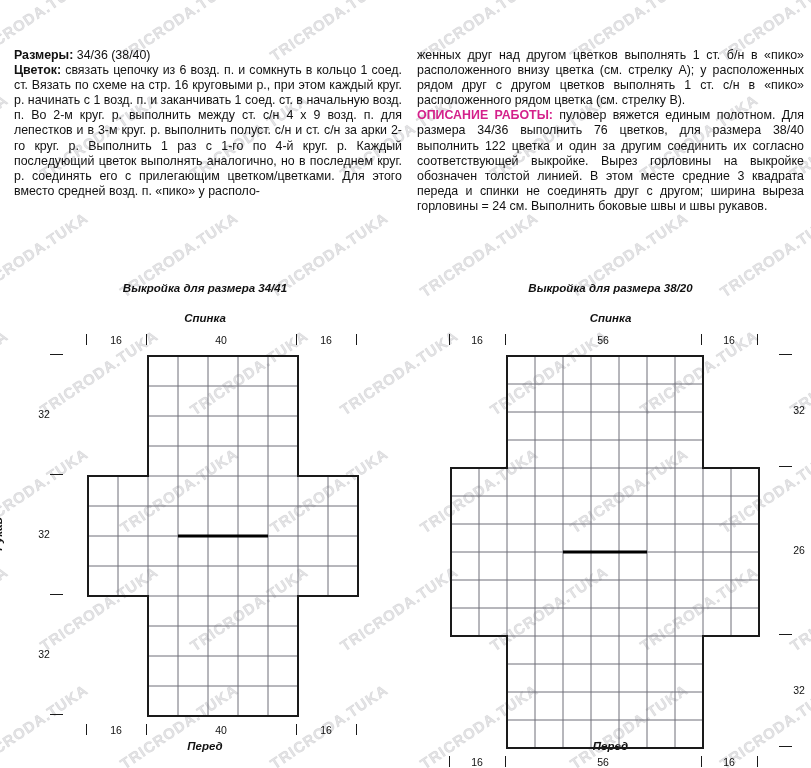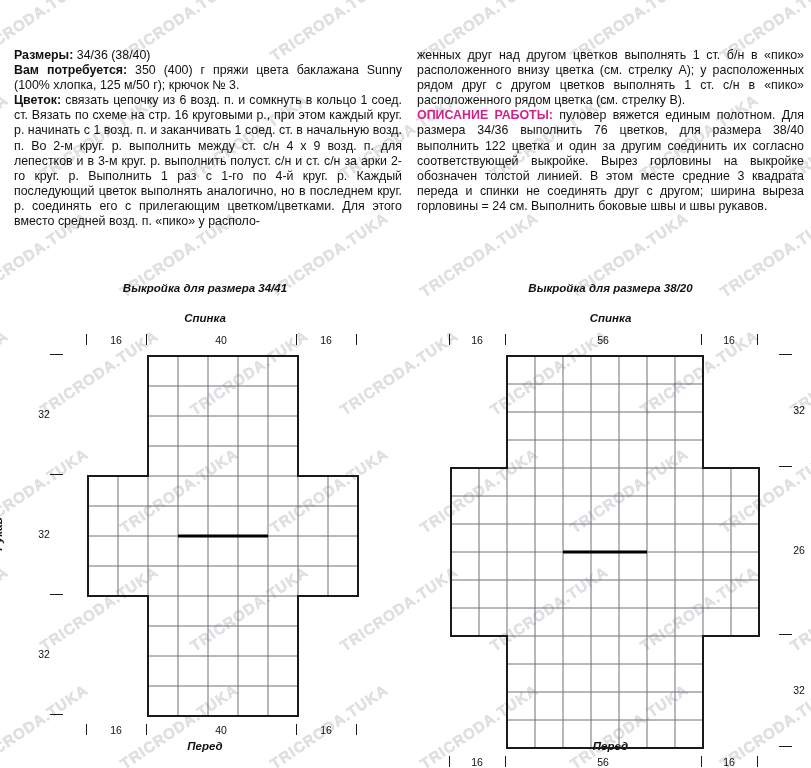--- a/index.html
+++ b/index.html
@@ -176,21 +176,20 @@
     <div class="wm" style="left: 110px; top: 718px;">TRICRODA.TUKA</div>
     <div class="wm" style="left: 260px; top: 718px;">TRICRODA.TUKA</div>
     <div class="wm" style="left: 410px; top: 718px;">TRICRODA.TUKA</div>
     <div class="wm" style="left: 560px; top: 718px;">TRICRODA.TUKA</div>
     <div class="wm" style="left: 710px; top: 718px;">TRICRODA.TUKA</div>
   </div>
 
 <div id="text-area">
   <div class="col" id="col-left">
       <div class="para"><span class="lead">Размеры:</span><span class="body-txt"> 34/36 (38/40)</span></div>
-      <div class="para"><span class="lead">Вам потребуется:</span><span class="body-txt"> 350 (400) г пряжи цвета баклажана Sunny (100% хлопка, 125 м/50 г); крючок № 3.</span></div>
       <div class="para"><span class="lead">Цветок:</span><span class="body-txt"> связать цепочку из 6 возд. п. и сомкнуть в кольцо 1 соед. ст. Вязать по схеме на стр. 16 круговыми р., при этом каждый круг. р. начинать с 1 возд. п. и заканчивать 1 соед. ст. в начальную возд. п. Во 2-м круг. р. выполнить между ст. с/н 4 х 9 возд. п. для лепестков и в 3-м круг. р. выполнить полуст. с/н и ст. с/н за арки 2-го круг. р. Выполнить 1 раз с 1-го по 4-й круг. р. Каждый последующий цветок выполнять аналогично, но в последнем круг. р. соединять его с прилегающим цветком/цветками. Для этого вместо средней возд. п. «пико» у располо-</span></div>
     </div>
   <div class="col" id="col-right">
       <div class="para"><span class="body-txt">женных друг над другом цветков выполнять 1 ст. б/н в «пико» расположенного внизу цветка (см. стрелку А); у расположенных рядом друг с другом цветков выполнять 1 ст. с/н  в «пико» расположенного рядом цветка (см. стрелку В).</span></div>
       <div class="para"><span class="pink-head" style="color: rgb(212, 33, 139);">ОПИСАНИЕ РАБОТЫ:</span><span class="body-txt"> пуловер вяжется единым полотном. Для размера 34/36 выполнить 76 цветков, для размера 38/40 выполнить 122 цветка и один за другим соединить их согласно соответствующей выкройке. Вырез горловины на выкройке обозначен толстой линией. В этом месте средние 3 квадрата переда и спинки не соединять друг с другом; ширина выреза горловины = 24 см. Выполнить боковые швы и швы рукавов.</span></div>
     </div>
 </div>
 
 <div id="schematics">
   <div class="diagram" id="diagram-left">

